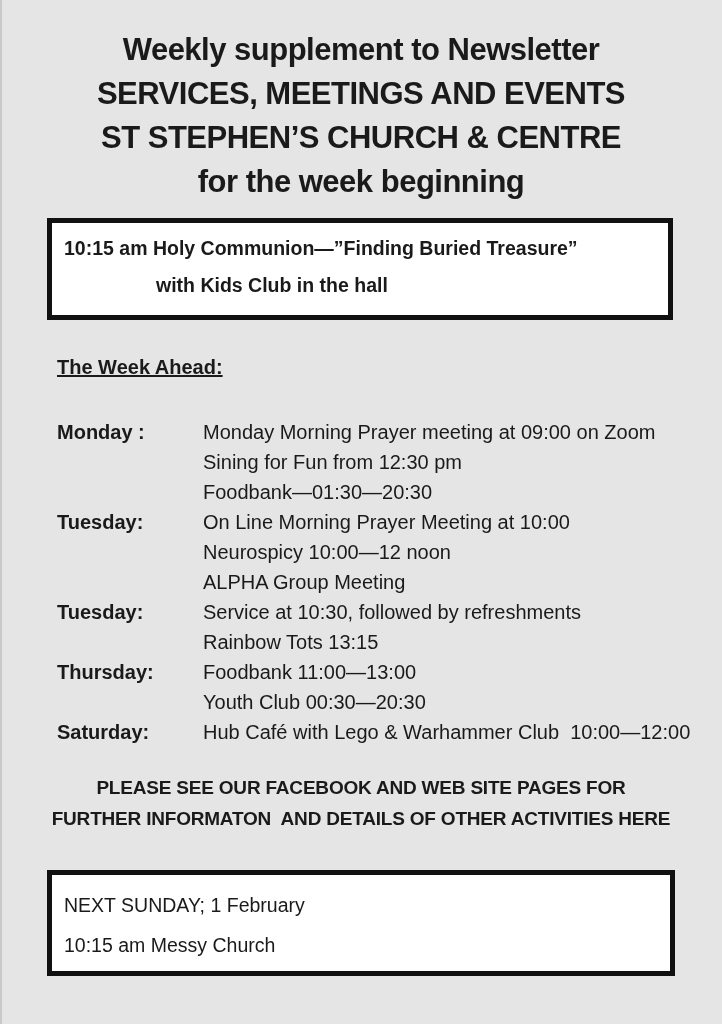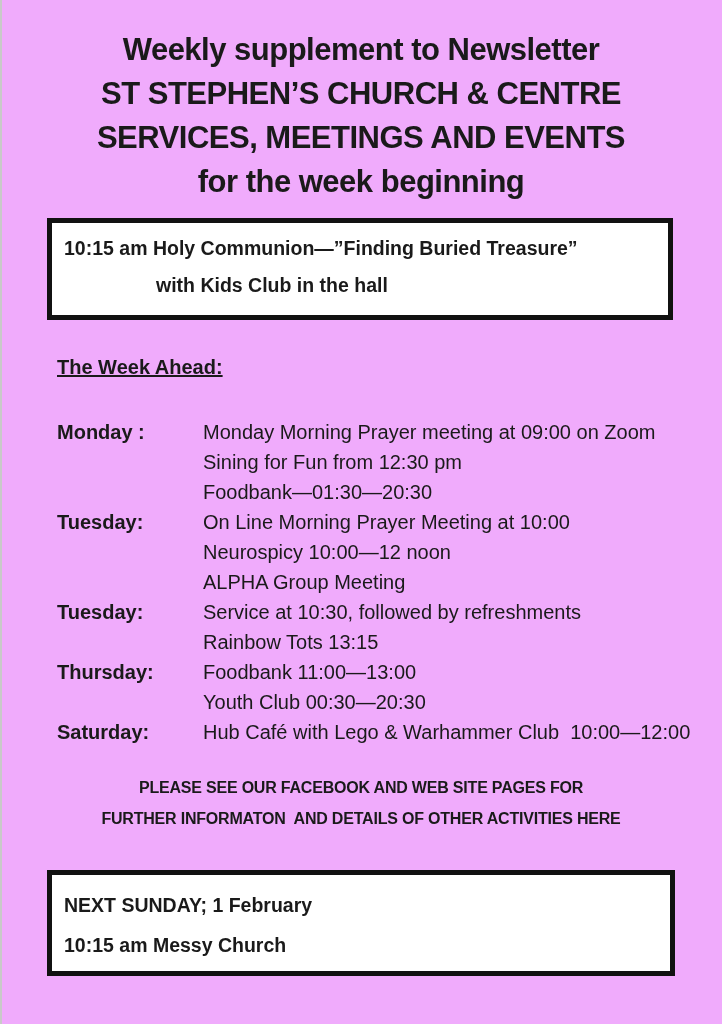--- a/index.html
+++ b/index.html
@@ -4,21 +4,21 @@
 <style>
   html, body {
     margin: 0;
     padding: 0;
     background: #ffffff;
   }
   .page {
     position: relative;
     width: 722px;
     height: 1024px;
-    background: #f0abfc;
+    background: #e5e5e5;
     color: #1a1a1a;
     font-family: "Liberation Sans", sans-serif;
     overflow: hidden;
     box-shadow: inset 2px 0 0 #c9c9c9; 
   }
   
   .header {
     padding-top: 28px;
     text-align: center;
   }
@@ -72,52 +72,52 @@
   .event-text {
     white-space: pre-wrap;
   }
   
   .notice {
     margin: 25px 0 0 47px;
     width: 628px;
     text-align: center;
   }
   .notice-line {
-    font-size: 16px;
+    font-size: 19px;
     font-weight: bold;
     line-height: 31px;
     letter-spacing: -0.2px;
     white-space: pre-wrap;
   }
   
   .next-sunday-box {
     box-sizing: border-box;
     margin: 36px 0 0 47px;
     width: 628px;
     height: 106px;
     border: 5px solid #111111;
     padding: 10px 12px 10px 12px;
     background: #ffffff;
   }
   .next-sunday-line {
     font-size: 19.5px;
-    font-weight: bold;
+    font-weight: normal;
     line-height: 40px;
     white-space: pre-wrap;
   }
 </style>
 </head>
 <body>
 
 <div class="page">
 
   <div class="header">
     <div class="header-line">Weekly supplement to Newsletter</div>
+    <div class="header-line">SERVICES, MEETINGS AND EVENTS</div>
     <div class="header-line">ST STEPHEN’S CHURCH &amp; CENTRE</div>
-    <div class="header-line">SERVICES, MEETINGS AND EVENTS</div>
     <div class="header-line">for the week beginning</div>
   </div>
 
   <div class="service-box">
     <div class="service-line">10:15 am Holy Communion—”Finding Buried Treasure”</div>
     <div class="service-line indent">with Kids Club in the hall</div>
   </div>
 
   <div>
     <span class="week-ahead-title">The Week Ahead:</span>

